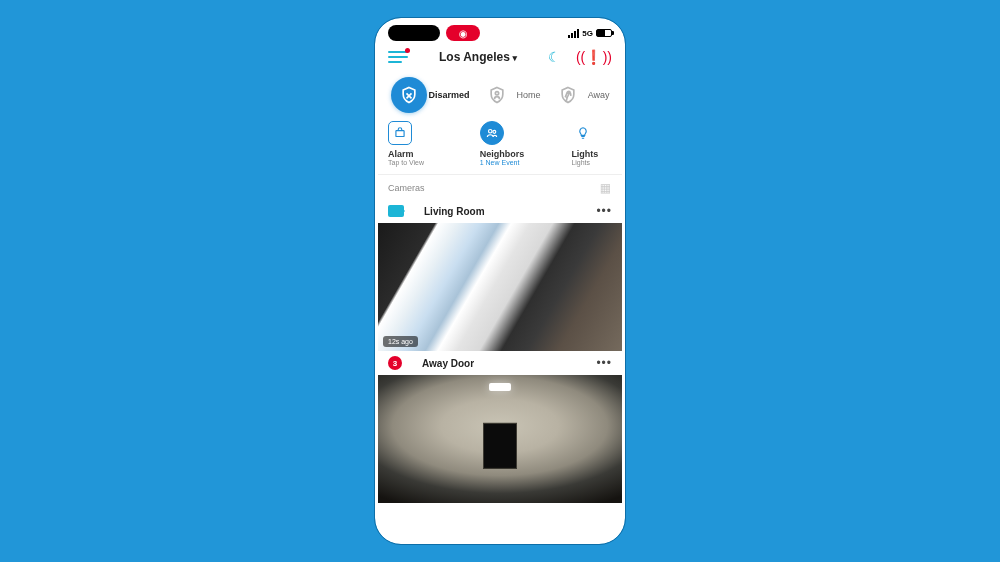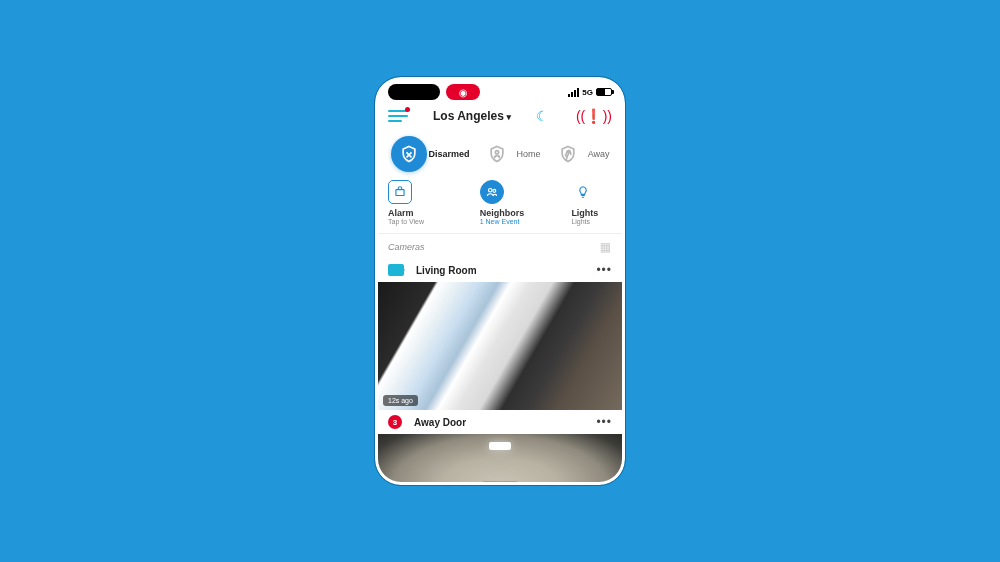--- a/index.html
+++ b/index.html
@@ -1,29 +1,29 @@
 <!DOCTYPE html>
 <html><head>
   <meta charset="utf-8">
   <style>
     * { margin:0; padding:0; box-sizing:border-box; font-family:-apple-system,BlinkMacSystemFont,"Segoe UI",Arial,sans-serif; }
     body { width:1000px; height:562px; background:#2196d8; display:flex; align-items:center; justify-content:center; }
-    .phone { width:250px; height:408px; background:#fff; border:3px solid #fff; border-radius:26px; outline:1px solid #0d6ea8; position:relative; overflow:hidden; display:flex; flex-direction:column; }
+    .phone { width:250px; height:526px; background:#fff; border:3px solid #fff; border-radius:26px; outline:1px solid #0d6ea8; position:relative; overflow:hidden; display:flex; flex-direction:column; }
     .statusbar { height:22px; display:flex; align-items:center; justify-content:space-between; padding:2px 10px 0; flex-shrink:0; }
     .notch { width:52px; height:16px; background:#000; border-radius:10px; }
     .rec { width:34px; height:16px; background:#e4002b; border-radius:8px; display:flex; align-items:center; justify-content:center; }
     .rec::before { content:"◉"; color:#fff; font-size:10px; }
     .sb-right { display:flex; align-items:center; gap:3px; font-size:8px; font-weight:600; }
     .sig { display:flex; align-items:flex-end; gap:1px; height:9px; }
     .sig span { width:2px; background:#000; }
     .batt { width:16px; height:8px; border:1px solid #000; border-radius:2px; position:relative; }
     .batt::after { content:""; position:absolute; width:2px; height:4px; background:#000; right:-3px; top:1px; border-radius:0 1px 1px 0; }
     .batt span { display:block; width:8px; height:100%; background:#000; }
 
-    .topbar { height:28px; display:flex; align-items:center; padding:0 10px; gap:24px; flex-shrink:0; }
+    .topbar { height:28px; display:flex; align-items:center; padding:0 10px; gap:12px; flex-shrink:0; }
     .menu-icon { width:20px; position:relative; display:flex; flex-direction:column; gap:3px; }
     .menu-icon span { height:2px; background:#1cb5d6; border-radius:1px; }
     .menu-icon .dot { position:absolute; right:-2px; top:-3px; width:5px; height:5px; border-radius:50%; background:#e4002b; }
     .loc { flex:1; text-align:center; font-size:12px; font-weight:700; color:#222; }
     .loc::after { content:" ▾"; font-size:9px; }
     .moon { width:16px; height:16px; color:#1cb5d6; font-size:14px; display:flex; align-items:center; }
     .siren { font-size:14px; color:#e4002b; }
 
     .modes { display:flex; justify-content:space-around; padding:6px 8px 2px; flex-shrink:0; }
     .mode { display:flex; flex-direction:row; align-items:center; gap:2px; }
@@ -41,24 +41,24 @@
     .sc-icon { width:24px; height:24px; border:1.5px solid #1f8bd6; border-radius:5px; display:flex; align-items:center; justify-content:center; margin-bottom:4px; }
     .sc-icon.round { border-radius:50%; }
     .sc-icon.fill { background:#1f8bd6; }
     .sc-icon svg { width:14px; height:14px; stroke:#1f8bd6; fill:none; stroke-width:2; }
     .sc-icon.fill svg { stroke:#fff; }
     .sc-title { font-size:9px; color:#333; font-weight:600; white-space:nowrap; }
     .sc-sub { font-size:7px; color:#888; white-space:nowrap; }
     .sc-sub.blue { color:#1f8bd6; }
 
     .sec-header { display:flex; align-items:center; justify-content:space-between; padding:6px 10px 4px; flex-shrink:0; }
-    .sec-title { font-size:9px; color:#888;font-style:italic; }
+    .sec-title { font-size:9px; color:#888; }
     .grid-icon { font-size:12px; color:#ccc; letter-spacing:1px; }
 
-    .cam-row { display:flex; align-items:center; padding:5px 10px; gap:12px; flex-shrink:0; }
+    .cam-row { display:flex; align-items:center; padding:5px 10px; gap:20px; flex-shrink:0; }
     .cam-ic { width:16px; height:12px; background:#1cb5d6; border-radius:2px; position:relative; }
     .cam-ic::after { content:""; position:absolute; right:-4px; top:3px; border:3px solid transparent; border-left-color:#1cb5d6; }
     .badge-red { width:14px; height:14px; border-radius:50%; background:#e4002b; color:#fff; font-size:8px; font-weight:700; display:flex; align-items:center; justify-content:center; }
     .cam-name { font-size:10px; font-weight:700; color:#222; flex:1; }
     .dots { font-size:12px; color:#444; letter-spacing:1px; }
 
     .thumb { height:128px; background:#333; position:relative; flex-shrink:0; overflow:hidden; }
     .lr { background:linear-gradient(120deg,#1a1a1a 0%,#2b2b2b 18%,#fff 19%,#e8f0f5 25%,#c9def0 32%,#a9c3d8 38%,#fff 42%,#e4e4e4 48%,#d9d9d9 55%,#2f2f2f 62%,#3a3a3a 70%,#5b5046 80%,#756a5d 100%); }
     .ts { position:absolute; left:5px; bottom:4px; background:rgba(0,0,0,.55); color:#fff; font-size:7px; padding:2px 5px; border-radius:3px; }
     .fd { background:radial-gradient(ellipse 80% 70% at 50% 40%,#c9c4b5 0%,#b8b2a3 30%,#8f8a7d 55%,#3a3a36 75%,#151310 100%); }

